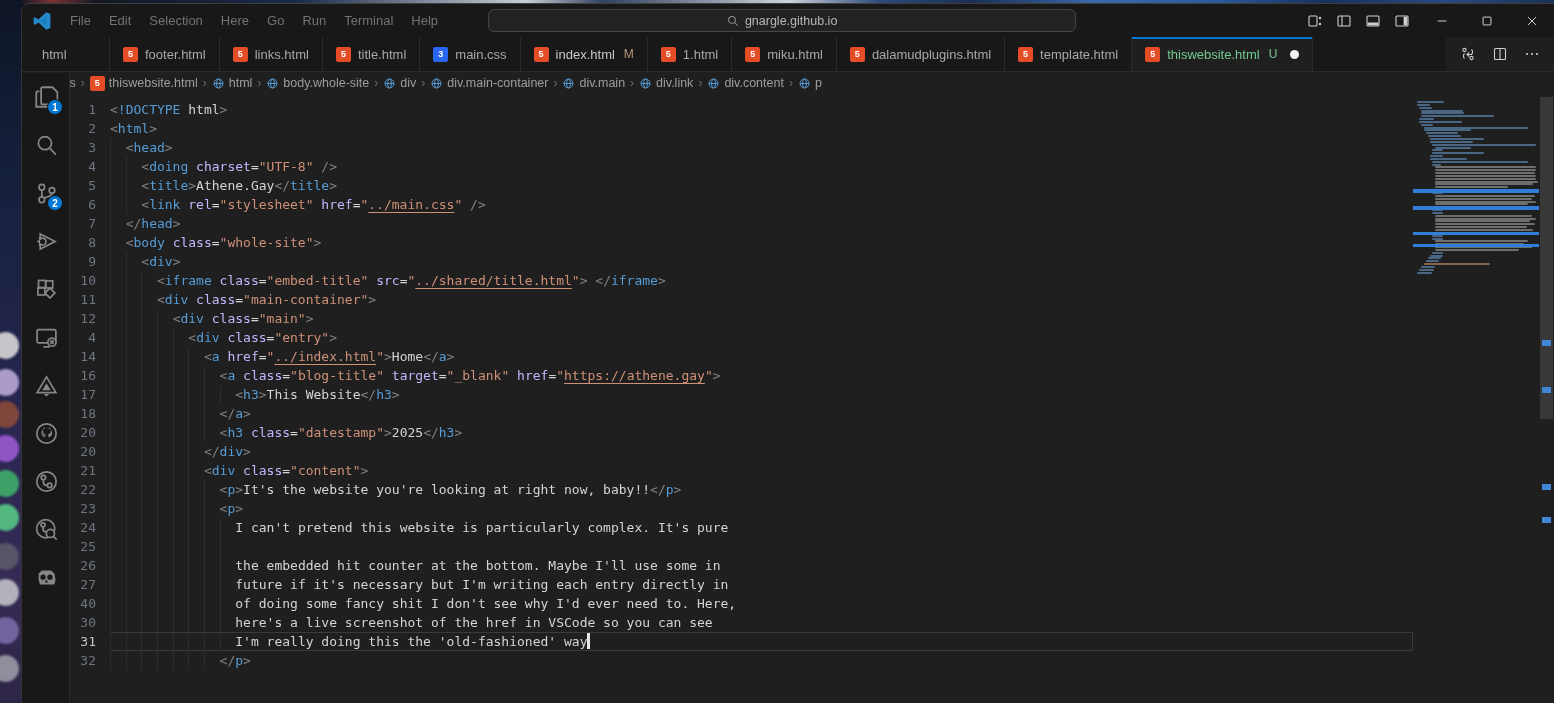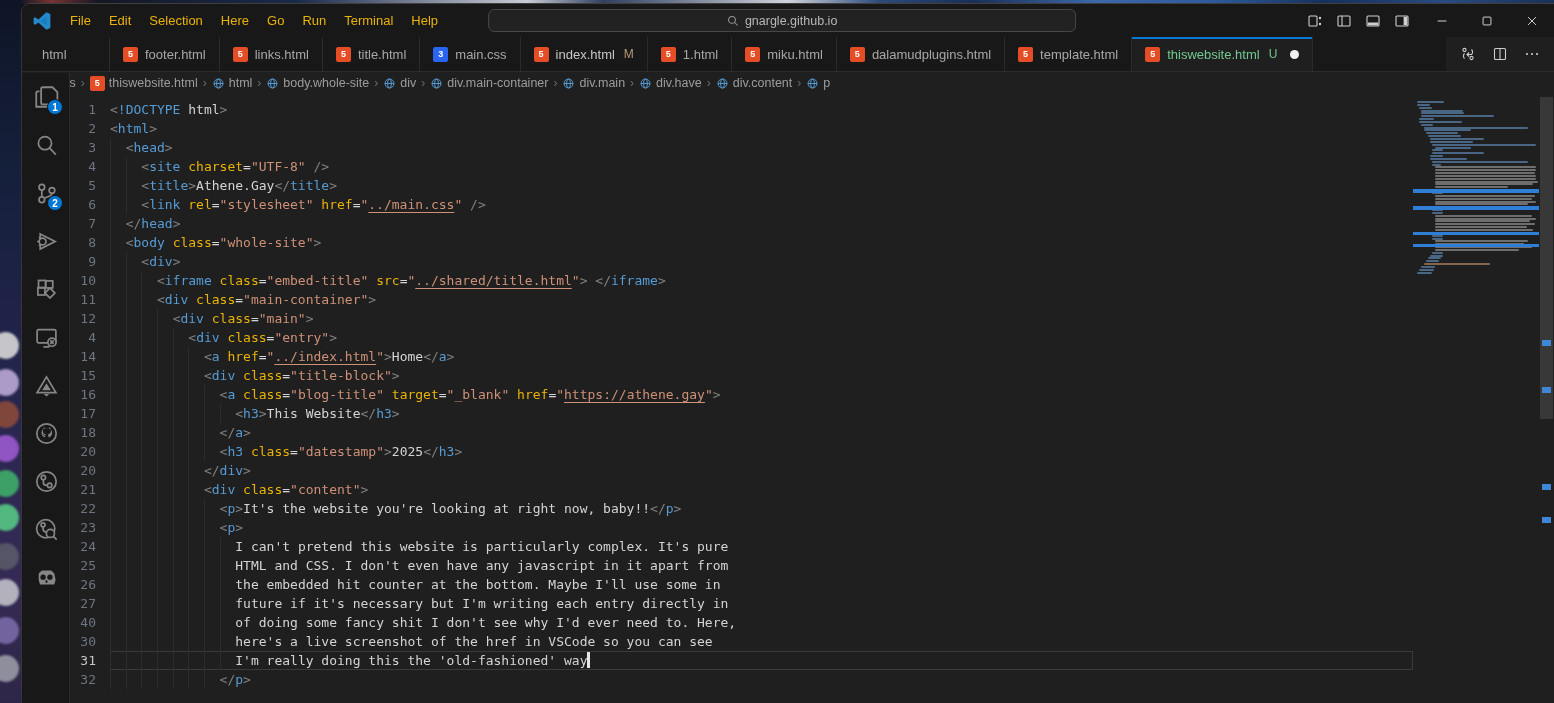--- a/index.html
+++ b/index.html
@@ -13,21 +13,21 @@
   .top-strip { position:absolute; left:21px; top:0; right:0; height:4px;
     background:linear-gradient(90deg,#141824 0%,#7a3333 2%,#141824 5%,#1a2a4a 18%,#8890a0 27%,#c8ccd4 33%,#30405e 38%,#cfd3da 50%,#2d4a7a 56%,#1b2f55 62%,#3a68a8 70%,#2c5a9a 78%,#17305c 85%,#2a4a80 93%,#1a3055 100%); }
 
   .window { position:absolute; left:21px; top:3px; right:0; bottom:0; background:#1f1f1f;
     border-top-left-radius:9px; border-top:1px solid rgba(255,255,255,.14); border-left:1px solid rgba(255,255,255,.10); overflow:hidden; }
 
   
   .titlebar { height:33px; background:#181818; display:flex; align-items:center; position:relative; }
   .vs-logo { width:18px; height:18px; margin:0 10px 0 11px; flex:none; }
   .menus { display:flex; align-items:center; }
-  .menu-item { color:#eab308; font-size:13px; padding:4px 9px; border-radius:5px; cursor:default; }
+  .menu-item { color:#737373; font-size:13px; padding:4px 9px; border-radius:5px; cursor:default; }
   .nav-arrows { display:flex; align-items:center; gap:14px; margin-left:42px; font-size:16px; }
   .nav-back { color:#cfcfcf; } .nav-fwd { color:#6e6e6e; }
   .search-box { position:absolute; left:50%; transform:translateX(-51%); top:5px; width:588px; height:23px;
     background:#222223; border:1px solid #47474a; border-radius:6px; display:flex; align-items:center; justify-content:center; gap:6px; color:#b8b8b8; font-size:12.5px; }
   .search-box svg { opacity:.8; }
   .layout-controls { display:flex; align-items:center; gap:11px; margin-left:auto; margin-right:8px; }
   .layout-controls .lc-btn { width:18px; height:18px; display:flex; align-items:center; justify-content:center; color:#cfcfcf; }
   .win-controls { display:flex; align-items:stretch; height:33px; }
   .win-btn { width:45px; display:flex; align-items:center; justify-content:center; color:#d6d6d6; }
 
@@ -55,21 +55,21 @@
   
   .editor { position:absolute; top:93px; left:48px; right:0; bottom:0; background:#1f1f1f; }
   .code-scroll { position:absolute; left:0; top:0; right:141px; bottom:0; padding-top:3px; font:13px/19px "DejaVu Sans Mono", monospace; }
   .code-line { display:flex; height:19px; }
   .ln { flex:none; width:40px; text-align:right; padding-right:14px; color:#6e7681; user-select:none; }
   .code-line.active .ln { color:#c6c6c6; }
   .lc { flex:1; white-space:pre; position:relative; }
   .code-line.active .lc { box-shadow:inset 0 0 0 1px #3a3a3a; }
   .ind { display:inline-block; height:19px; vertical-align:top;
     background:repeating-linear-gradient(90deg, #2d2d2d 0 1px, transparent 1px 15.66px); }
-  .tk-pn { color:#808080; } .tk-tg { color:#569cd6; } .tk-at { color:#eab308; }
+  .tk-pn { color:#808080; } .tk-tg { color:#569cd6; } .tk-at { color:#c4b5fd; }
   .tk-st { color:#ce9178; } .tk-lk { color:#ce9178; text-decoration:underline; text-underline-offset:3px; }
   .tk-tx { color:#d4d4d4; }
   .cursor { display:inline-block; width:2.5px; height:16px; background:#e6e6e6; vertical-align:-3px; }
 
   
   .minimap { position:absolute; top:0; right:15px; width:126px; bottom:0; padding-top:4px; }
   .mm-row { height:2px; margin-bottom:0.85px; border-radius:1px; }
   .mm-hl { position:absolute; left:0; right:0; height:3.4px; background:#2f7fd6; }
   .scrollbar { position:absolute; top:0; right:0; width:15px; bottom:0; }
   .sb-slider { position:absolute; left:1px; right:1px; top:0; height:322px; background:rgba(121,121,121,.28); }
@@ -347,21 +347,21 @@
       </span>
       <span class="crumb-sep">›</span>
       <span class="crumb">
         <span style="display: flex;">
           <svg width="13" height="13" viewBox="0 0 16 16" fill="none" stroke="#569cd6" stroke-width="1.2">
             <circle cx="8" cy="8" r="5.5"></circle>
             <ellipse cx="8" cy="8" rx="2.4" ry="5.5"></ellipse>
             <line x1="2.5" y1="8" x2="13.5" y2="8"></line>
           </svg>
         </span>
-        <span>div.have</span>
+        <span>div.link</span>
       </span>
       <span class="crumb-sep">›</span>
       <span class="crumb">
         <span style="display: flex;">
           <svg width="13" height="13" viewBox="0 0 16 16" fill="none" stroke="#569cd6" stroke-width="1.2">
             <circle cx="8" cy="8" r="5.5"></circle>
             <ellipse cx="8" cy="8" rx="2.4" ry="5.5"></ellipse>
             <line x1="2.5" y1="8" x2="13.5" y2="8"></line>
           </svg>
         </span>
@@ -475,21 +475,21 @@
         <div class="code-line">
           <span class="ln">2</span>
           <span class="lc"><span class="tk-pn">&lt;</span><span class="tk-tg">html</span><span class="tk-pn">&gt;</span></span>
         </div>
         <div class="code-line">
           <span class="ln">3</span>
           <span class="lc"><span class="ind" style="width: 15.66px;"></span><span class="tk-pn">&lt;</span><span class="tk-tg">head</span><span class="tk-pn">&gt;</span></span>
         </div>
         <div class="code-line">
           <span class="ln">4</span>
-          <span class="lc"><span class="ind" style="width: 31.32px;"></span><span class="tk-pn">&lt;</span><span class="tk-tg">site</span><span class="tk-tx"> </span><span class="tk-at">charset</span><span class="tk-tx">=</span><span class="tk-st">"UTF-8"</span><span class="tk-tx"> </span><span class="tk-pn">/&gt;</span></span>
+          <span class="lc"><span class="ind" style="width: 31.32px;"></span><span class="tk-pn">&lt;</span><span class="tk-tg">doing</span><span class="tk-tx"> </span><span class="tk-at">charset</span><span class="tk-tx">=</span><span class="tk-st">"UTF-8"</span><span class="tk-tx"> </span><span class="tk-pn">/&gt;</span></span>
         </div>
         <div class="code-line">
           <span class="ln">5</span>
           <span class="lc"><span class="ind" style="width: 31.32px;"></span><span class="tk-pn">&lt;</span><span class="tk-tg">title</span><span class="tk-pn">&gt;</span><span class="tk-tx">Athene.Gay</span><span class="tk-pn">&lt;/</span><span class="tk-tg">title</span><span class="tk-pn">&gt;</span></span>
         </div>
         <div class="code-line">
           <span class="ln">6</span>
           <span class="lc"><span class="ind" style="width: 31.32px;"></span><span class="tk-pn">&lt;</span><span class="tk-tg">link</span><span class="tk-tx"> </span><span class="tk-at">rel</span><span class="tk-tx">=</span><span class="tk-st">"stylesheet"</span><span class="tk-tx"> </span><span class="tk-at">href</span><span class="tk-tx">=</span><span class="tk-st">"</span><span class="tk-lk">../main.css</span><span class="tk-st">"</span><span class="tk-tx"> </span><span class="tk-pn">/&gt;</span></span>
         </div>
         <div class="code-line">
@@ -518,24 +518,20 @@
         </div>
         <div class="code-line">
           <span class="ln">4</span>
           <span class="lc"><span class="ind" style="width: 78.3px;"></span><span class="tk-pn">&lt;</span><span class="tk-tg">div</span><span class="tk-tx"> </span><span class="tk-at">class</span><span class="tk-tx">=</span><span class="tk-st">"entry"</span><span class="tk-pn">&gt;</span></span>
         </div>
         <div class="code-line">
           <span class="ln">14</span>
           <span class="lc"><span class="ind" style="width: 93.96px;"></span><span class="tk-pn">&lt;</span><span class="tk-tg">a</span><span class="tk-tx"> </span><span class="tk-at">href</span><span class="tk-tx">=</span><span class="tk-st">"</span><span class="tk-lk">../index.html</span><span class="tk-st">"</span><span class="tk-pn">&gt;</span><span class="tk-tx">Home</span><span class="tk-pn">&lt;/</span><span class="tk-tg">a</span><span class="tk-pn">&gt;</span></span>
         </div>
         <div class="code-line">
-          <span class="ln">15</span>
-          <span class="lc"><span class="ind" style="width: 93.96px;"></span><span class="tk-pn">&lt;</span><span class="tk-tg">div</span><span class="tk-tx"> </span><span class="tk-at">class</span><span class="tk-tx">=</span><span class="tk-st">"title-block"</span><span class="tk-pn">&gt;</span></span>
-        </div>
-        <div class="code-line">
           <span class="ln">16</span>
           <span class="lc"><span class="ind" style="width: 109.62px;"></span><span class="tk-pn">&lt;</span><span class="tk-tg">a</span><span class="tk-tx"> </span><span class="tk-at">class</span><span class="tk-tx">=</span><span class="tk-st">"blog-title"</span><span class="tk-tx"> </span><span class="tk-at">target</span><span class="tk-tx">=</span><span class="tk-st">"_blank"</span><span class="tk-tx"> </span><span class="tk-at">href</span><span class="tk-tx">=</span><span class="tk-st">"</span><span class="tk-lk">https://athene.gay</span><span class="tk-st">"</span><span class="tk-pn">&gt;</span></span>
         </div>
         <div class="code-line">
           <span class="ln">17</span>
           <span class="lc"><span class="ind" style="width: 125.28px;"></span><span class="tk-pn">&lt;</span><span class="tk-tg">h3</span><span class="tk-pn">&gt;</span><span class="tk-tx">This Website</span><span class="tk-pn">&lt;/</span><span class="tk-tg">h3</span><span class="tk-pn">&gt;</span></span>
         </div>
         <div class="code-line">
           <span class="ln">18</span>
           <span class="lc"><span class="ind" style="width: 109.62px;"></span><span class="tk-pn">&lt;/</span><span class="tk-tg">a</span><span class="tk-pn">&gt;</span></span>
@@ -559,21 +555,21 @@
         <div class="code-line">
           <span class="ln">23</span>
           <span class="lc"><span class="ind" style="width: 109.62px;"></span><span class="tk-pn">&lt;</span><span class="tk-tg">p</span><span class="tk-pn">&gt;</span></span>
         </div>
         <div class="code-line">
           <span class="ln">24</span>
           <span class="lc"><span class="ind" style="width: 125.28px;"></span><span class="tk-tx">I can't pretend this website is particularly complex. It's pure</span></span>
         </div>
         <div class="code-line">
           <span class="ln">25</span>
-          <span class="lc"><span class="ind" style="width: 125.28px;"></span><span class="tk-tx">HTML and CSS. I don't even have any javascript in it apart from</span></span>
+          <span class="lc"><span class="ind" style="width: 125.28px;"></span></span>
         </div>
         <div class="code-line">
           <span class="ln">26</span>
           <span class="lc"><span class="ind" style="width: 125.28px;"></span><span class="tk-tx">the embedded hit counter at the bottom. Maybe I'll use some in</span></span>
         </div>
         <div class="code-line">
           <span class="ln">27</span>
           <span class="lc"><span class="ind" style="width: 125.28px;"></span><span class="tk-tx">future if it's necessary but I'm writing each entry directly in</span></span>
         </div>
         <div class="code-line">

